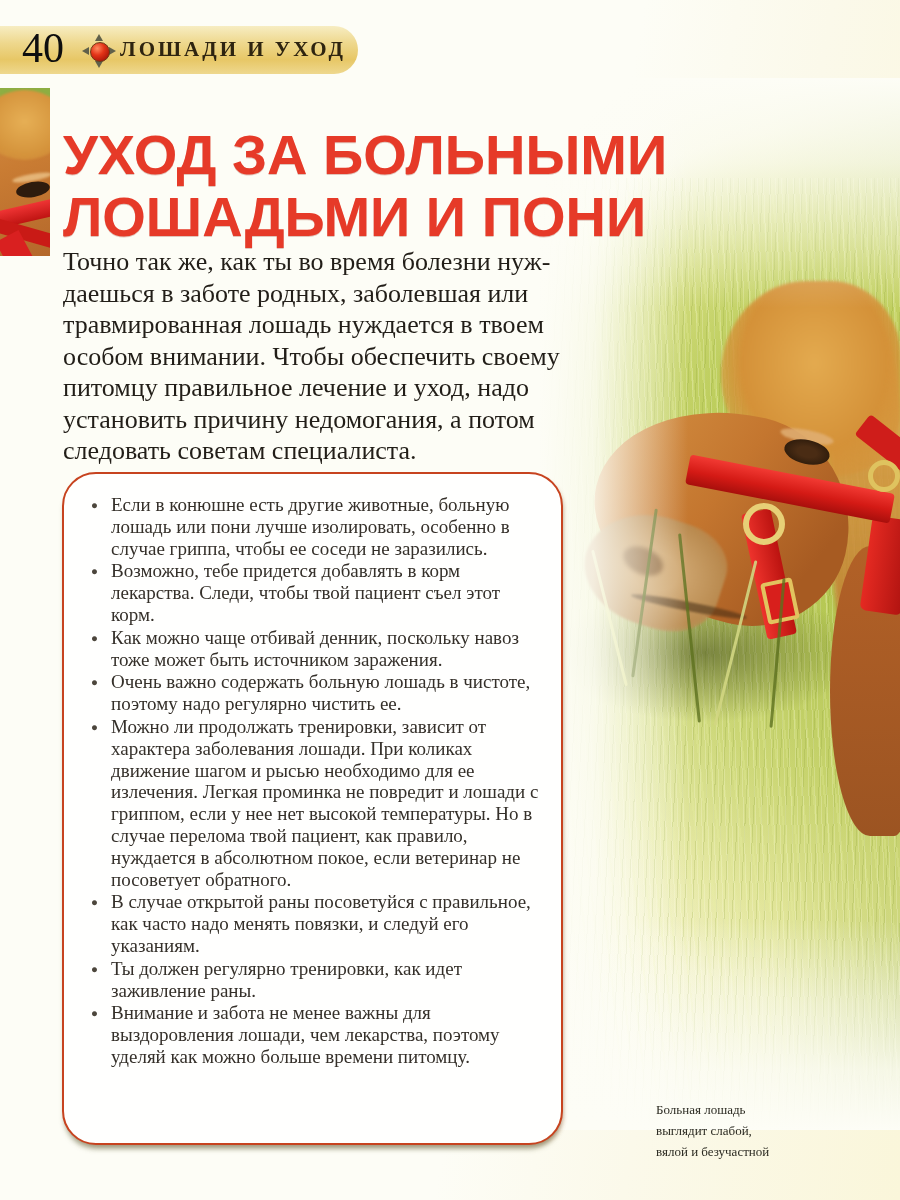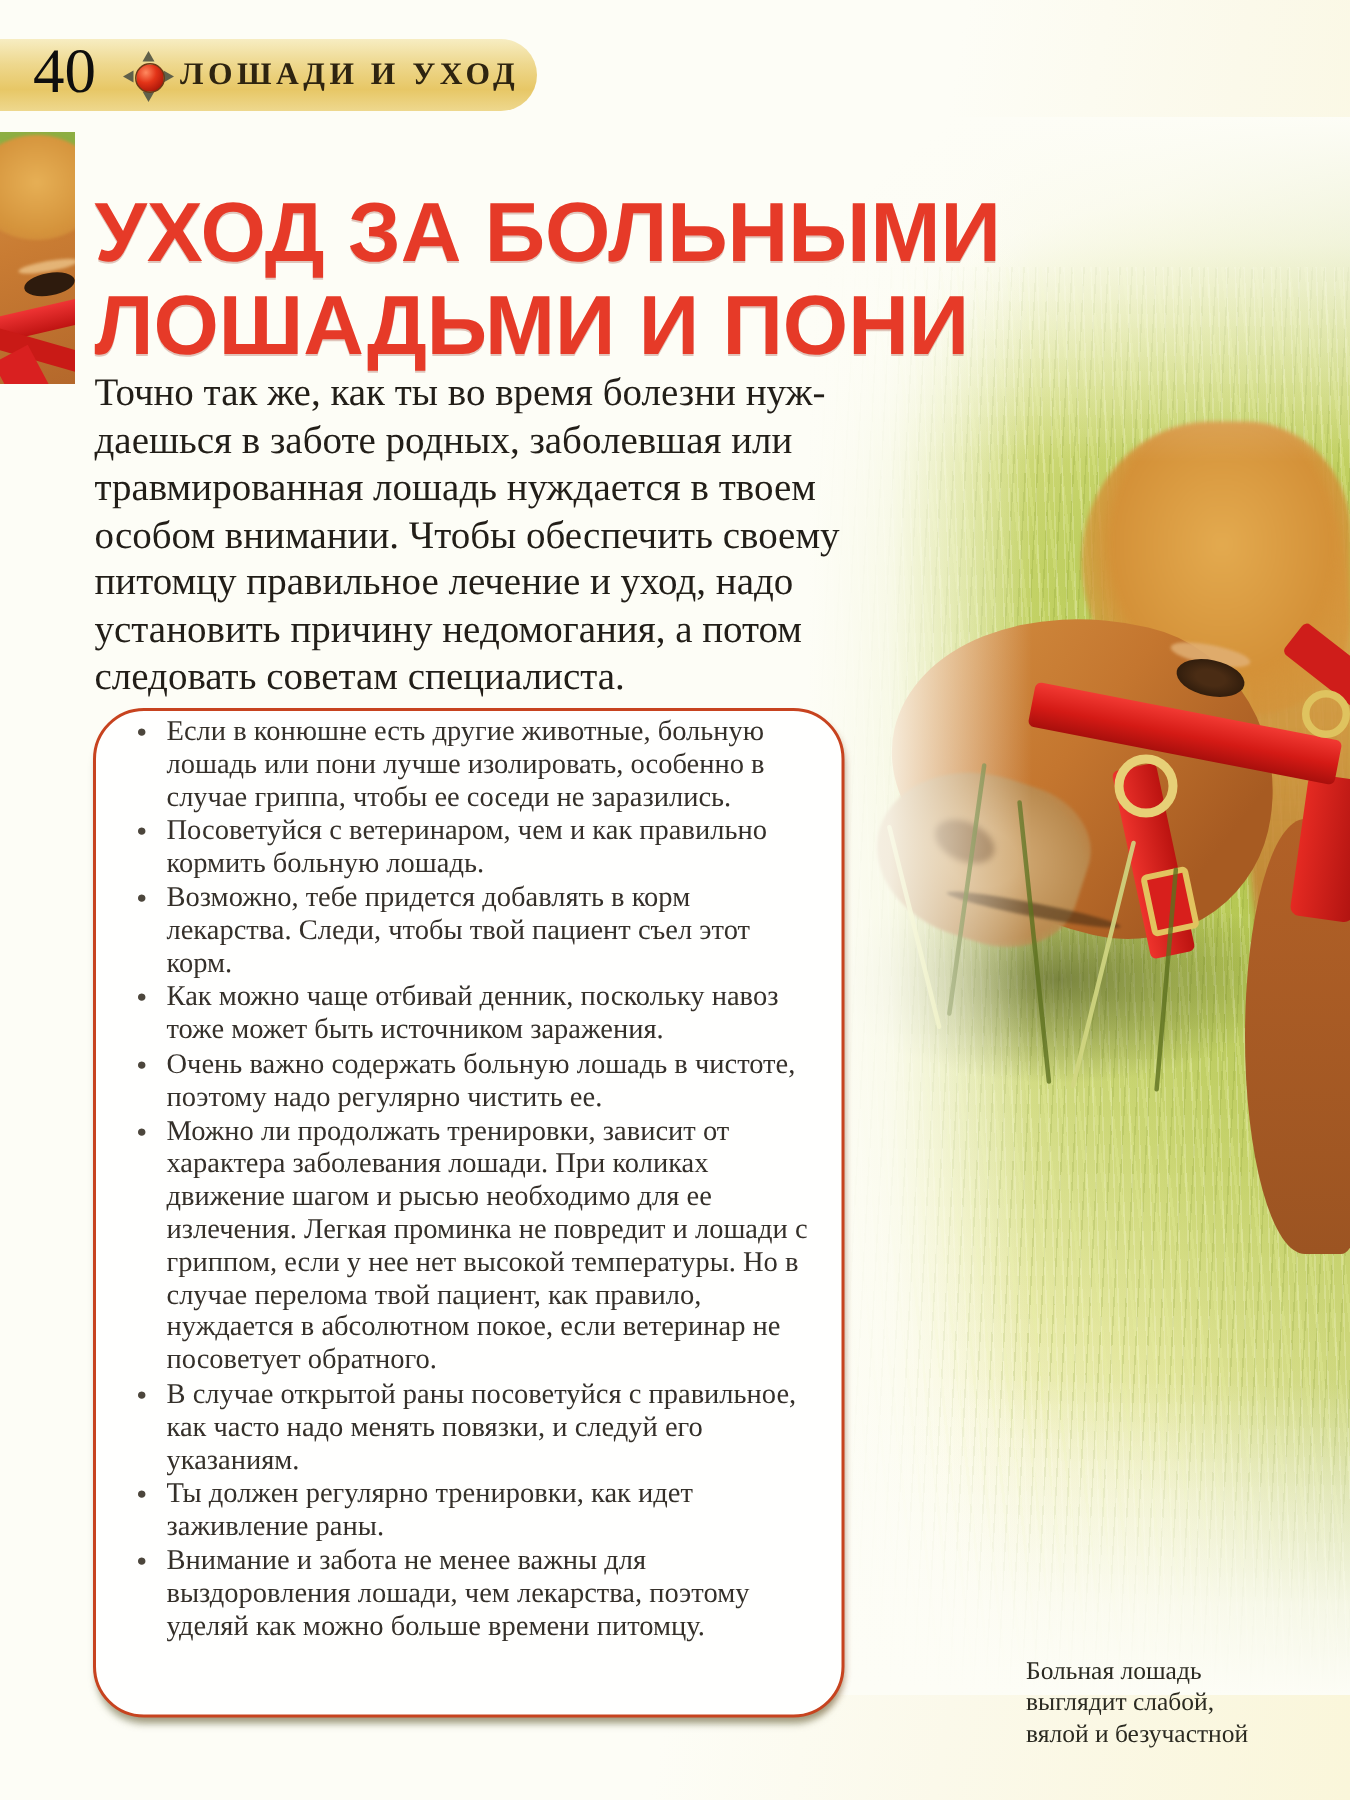--- a/index.html
+++ b/index.html
@@ -73,21 +73,21 @@
     font-size:26px; line-height:31.5px; color:#221e18;
     white-space:pre-line; z-index:3;
   }
 
   
   .tips-box {
     position:absolute; left:62px; top:472px; width:501px; height:673px;
     box-sizing:border-box; background:#fffffe;
     border:2.5px solid #c7431f; border-radius:34px;
     box-shadow:0 6px 5px -2px rgba(105,105,65,.55), 3px 3px 4px -2px rgba(160,80,40,.3);
-    padding:3px 14px 14px 26px; overflow:hidden; z-index:4;
+    padding:20px 14px 14px 26px; overflow:hidden; z-index:4;
   }
   .tips-box ul { margin:0; padding:0; list-style:none; }
   .tips-box li {
     position:relative; padding-left:21px; margin:0 0 1px 0;
     font-size:19px; line-height:21.8px; color:#35302a;
   }
   .tips-box li::before {
     content:"\25CF"; position:absolute; left:1px; top:1px;
     font-size:11.5px; color:#4c463c;
   }
@@ -150,22 +150,22 @@
   .b2 { left:150px; top:455px; height:190px; transform:rotate(-6deg); }
   .b3 { left:196px; top:480px; height:170px; transform:rotate(14deg); background:rgba(210,214,130,.9); }
   .b4 { left:70px; top:470px; height:140px; transform:rotate(-14deg); background:rgba(228,232,150,.85); }
   .b5 { left:238px; top:500px; height:150px; transform:rotate(5deg); }
   .fade-left { inset:0; background:linear-gradient(to right, #fdfdf6 0, rgba(253,253,246,.85) 55px, rgba(253,253,246,0) 150px); }
   .fade-top { inset:0; background:linear-gradient(to bottom, #fdfdf6 0, rgba(253,253,246,.75) 85px, rgba(253,253,246,0) 230px); }
   .fade-bottom { inset:0; background:linear-gradient(to top, #fdfdf6 0, rgba(253,253,246,.85) 60px, rgba(253,253,246,0) 210px); }
 
   
   .caption {
-    position:absolute; left:684px; top:1086px; width:190px;
-    font-size:17px; line-height:21px; color:#2b2a21;
+    position:absolute; left:656px; top:1086px; width:190px;
+    font-size:13px; line-height:21px; color:#2b2a21;
     white-space:pre-line; z-index:5;
   }
 </style>
 </head>
 <body>
 
 <div class="page">
 
   <div class="banner"></div>
   <div class="page-num">40</div>
@@ -225,21 +225,20 @@
 даешься в заботе родных, заболевшая или
 травмированная лошадь нуждается в твоем
 особом внимании. Чтобы обеспечить своему
 питомцу правильное лечение и уход, надо
 установить причину недомогания, а потом
 следовать советам специалиста.</p>
 
   <div class="tips-box">
     <ul>
         <li>Если в конюшне есть другие животные, больную лошадь или пони лучше изолировать, особенно в случае гриппа, чтобы ее соседи не заразились.</li>
-        <li>Посоветуйся с ветеринаром, чем и как правильно кормить больную лошадь.</li>
         <li>Возможно, тебе придется добавлять в корм лекарства. Следи, чтобы твой пациент съел этот корм.</li>
         <li>Как можно чаще отбивай денник, поскольку навоз тоже может быть источником заражения.</li>
         <li>Очень важно содержать больную лошадь в чистоте, поэтому надо регулярно чистить ее.</li>
         <li>Можно ли продолжать тренировки, зависит от характера заболевания лошади. При коликах движение шагом и рысью необходимо для ее излечения. Легкая проминка не повредит и лошади с гриппом, если у нее нет высокой температуры. Но в случае перелома твой пациент, как правило, нуждается в абсолютном покое, если ветеринар не посоветует обратного.</li>
         <li>В случае открытой раны посоветуйся с правильное, как часто надо менять повязки, и следуй его указаниям.</li>
         <li>Ты должен регулярно тренировки, как идет заживление раны.</li>
         <li>Внимание и забота не менее важны для выздоровления лошади, чем лекарства, поэтому уделяй как можно больше времени питомцу.</li>
       </ul>
   </div>
 

